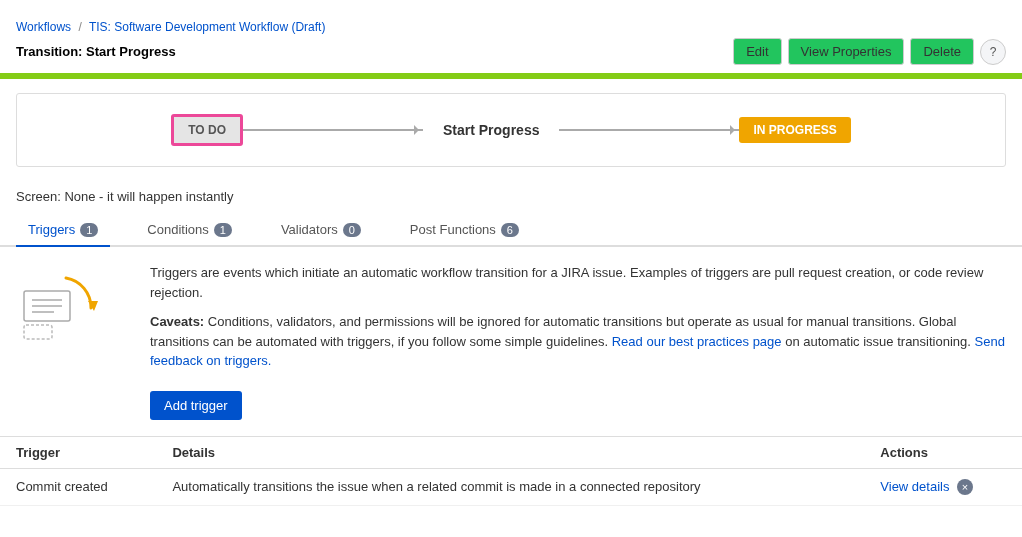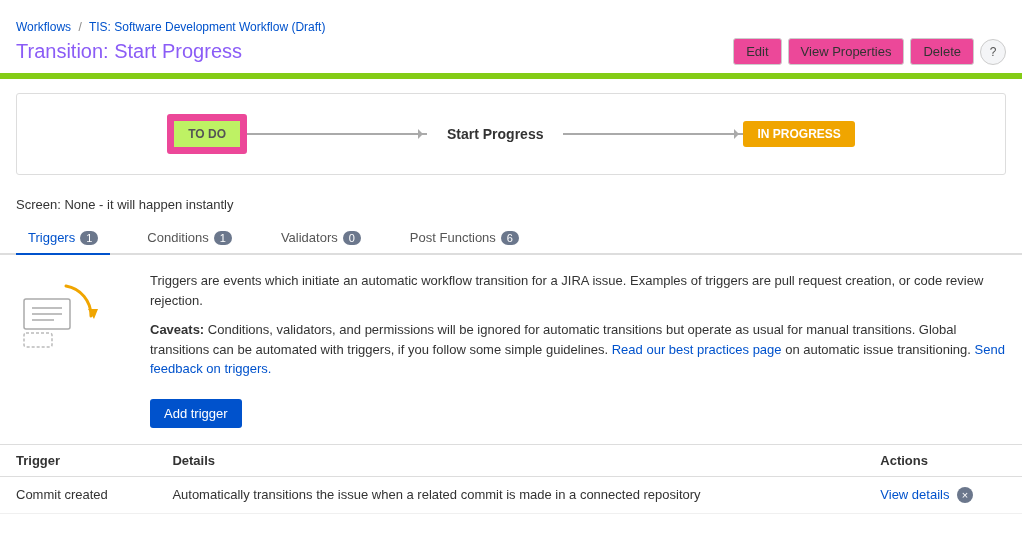--- a/index.html
+++ b/index.html
@@ -3,27 +3,27 @@
   <meta charset="utf-8">
   <style>
     * { box-sizing: border-box; margin: 0; padding: 0; }
     body { font-family: -apple-system, BlinkMacSystemFont, "Segoe UI", Arial, sans-serif; font-size: 13px; color: #333; background: #fff; }
     
     .page-header { padding: 20px 16px 8px; border-bottom: 6px solid #84cc16; }
     .breadcrumb { font-size: 12px; color: #555; margin-bottom: 4px; }
     .breadcrumb a { color: #0052cc; text-decoration: none; }
     .breadcrumb span { margin: 0 4px; color: #888; }
     .title-row { display: flex; align-items: center; justify-content: space-between; }
-    .page-title { font-size: 20px; font-weight: 400; color: #8b5cf6; }
+    .page-title { font-size: 13px; font-weight: 700; color: #000000; }
     .header-buttons { display: flex; gap: 6px; align-items: center; }
-    .btn { padding: 5px 12px; border: 1px solid #ccc; background: #ec4899; border-radius: 3px; font-size: 13px; cursor: pointer; color: #333; }
+    .btn { padding: 5px 12px; border: 1px solid #ccc; background: #22c55e; border-radius: 3px; font-size: 13px; cursor: pointer; color: #333; }
     .help-btn { width: 26px; height: 26px; border-radius: 50%; border: 1px solid #ccc; background: #f4f5f7; display: flex; align-items: center; justify-content: center; cursor: pointer; font-size: 12px; color: #555; }
     
     .workflow-diagram { margin: 14px 16px; border: 1px solid #ddd; border-radius: 3px; padding: 20px; display: flex; align-items: center; justify-content: center; background: #fff; }
-    .wf-node { padding: 6px 14px; border: 7px solid #ec4899; border-radius: 3px; background: #bef264; font-size: 12px; font-weight: 600; color: #555; }
+    .wf-node { padding: 6px 14px; border: 3px solid #ec4899; border-radius: 3px; background: #e5e5e5; font-size: 12px; font-weight: 600; color: #555; }
     .wf-line { flex: 1; max-width: 180px; height: 2px; background: #aaa; position: relative; }
     .wf-line::after { content: ''; position: absolute; right: -1px; top: -4px; border: 5px solid transparent; border-left-color: #aaa; }
     .wf-label { padding: 0 20px; font-size: 14px; font-weight: 600; color: #333; }
     .wf-end-node { padding: 6px 14px; border-radius: 3px; background: #f0a500; font-size: 12px; font-weight: 700; color: #fff; }
     
     .screen-info { padding: 8px 16px 10px; font-size: 13px; color: #333; }
     
     .tabs-bar { display: flex; border-bottom: 2px solid #ddd; padding: 0 16px; margin-bottom: 0; gap: 25px; }
     .tab { padding: 8px 12px; cursor: pointer; font-size: 13px; color: #555; border-bottom: 2px solid transparent; margin-bottom: -2px; display: flex; align-items: center; gap: 5px; }
     .tab.active { color: #0052cc; border-bottom-color: #0052cc; font-weight: 500; }

